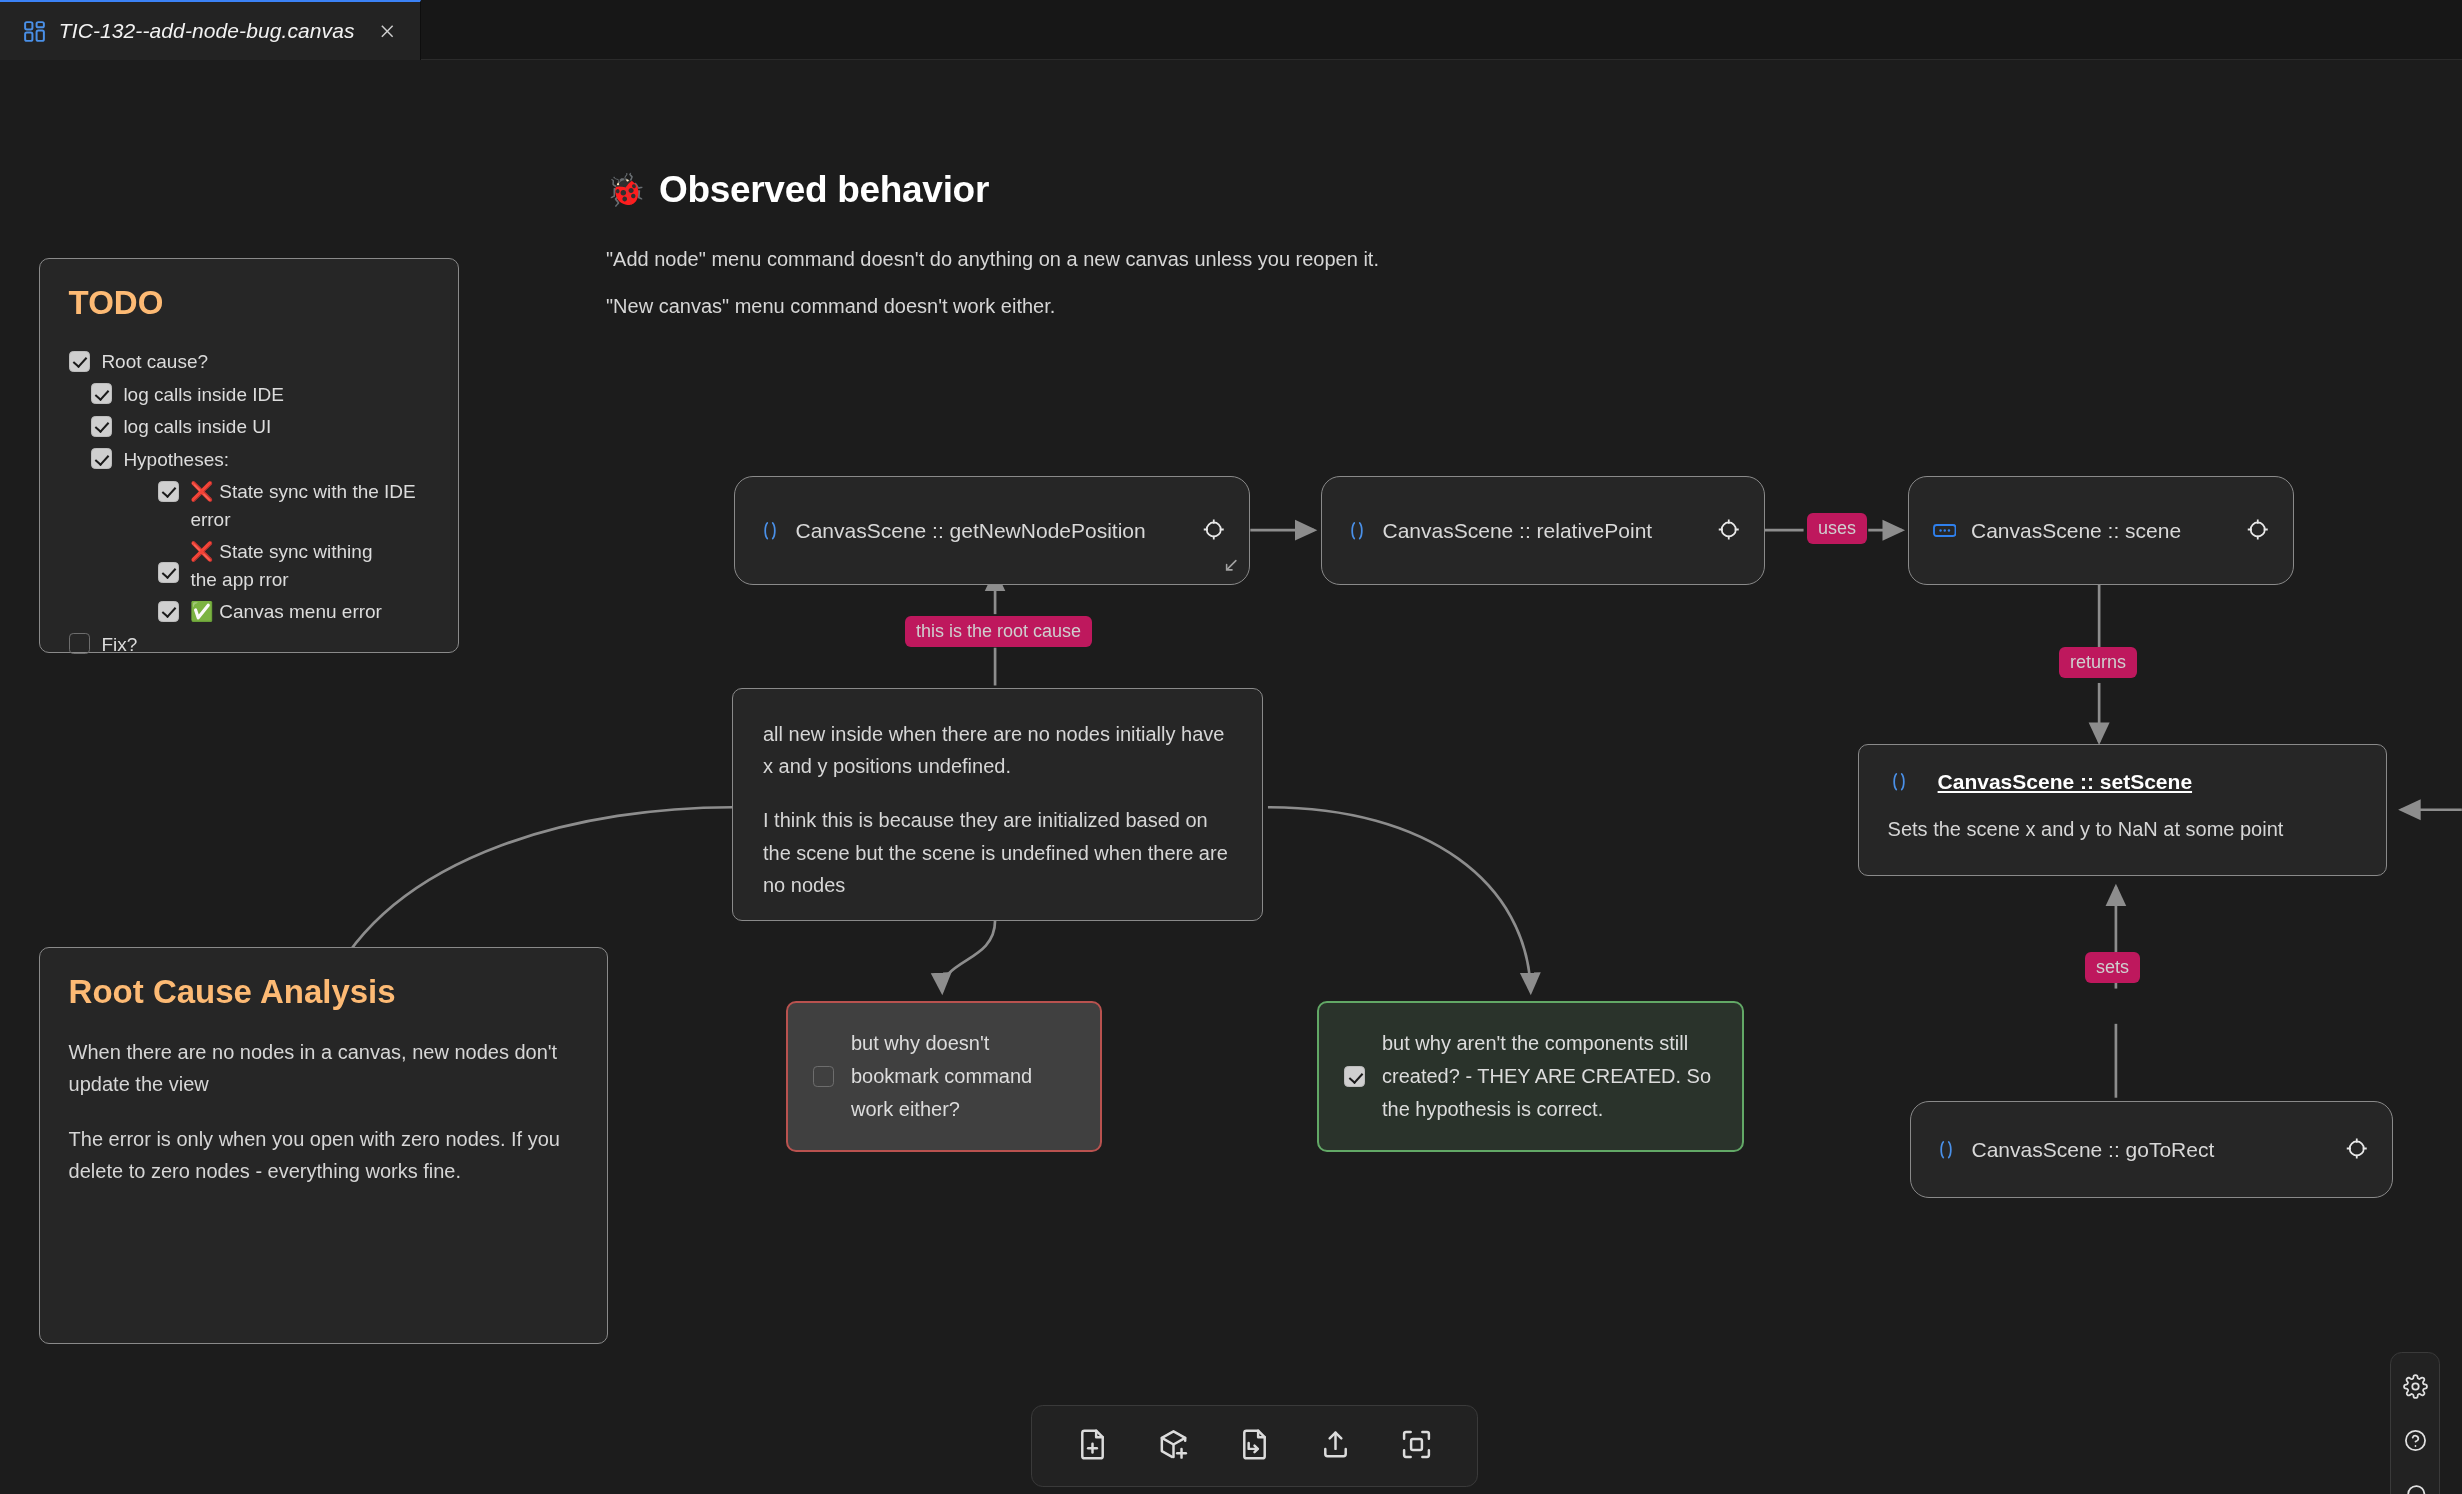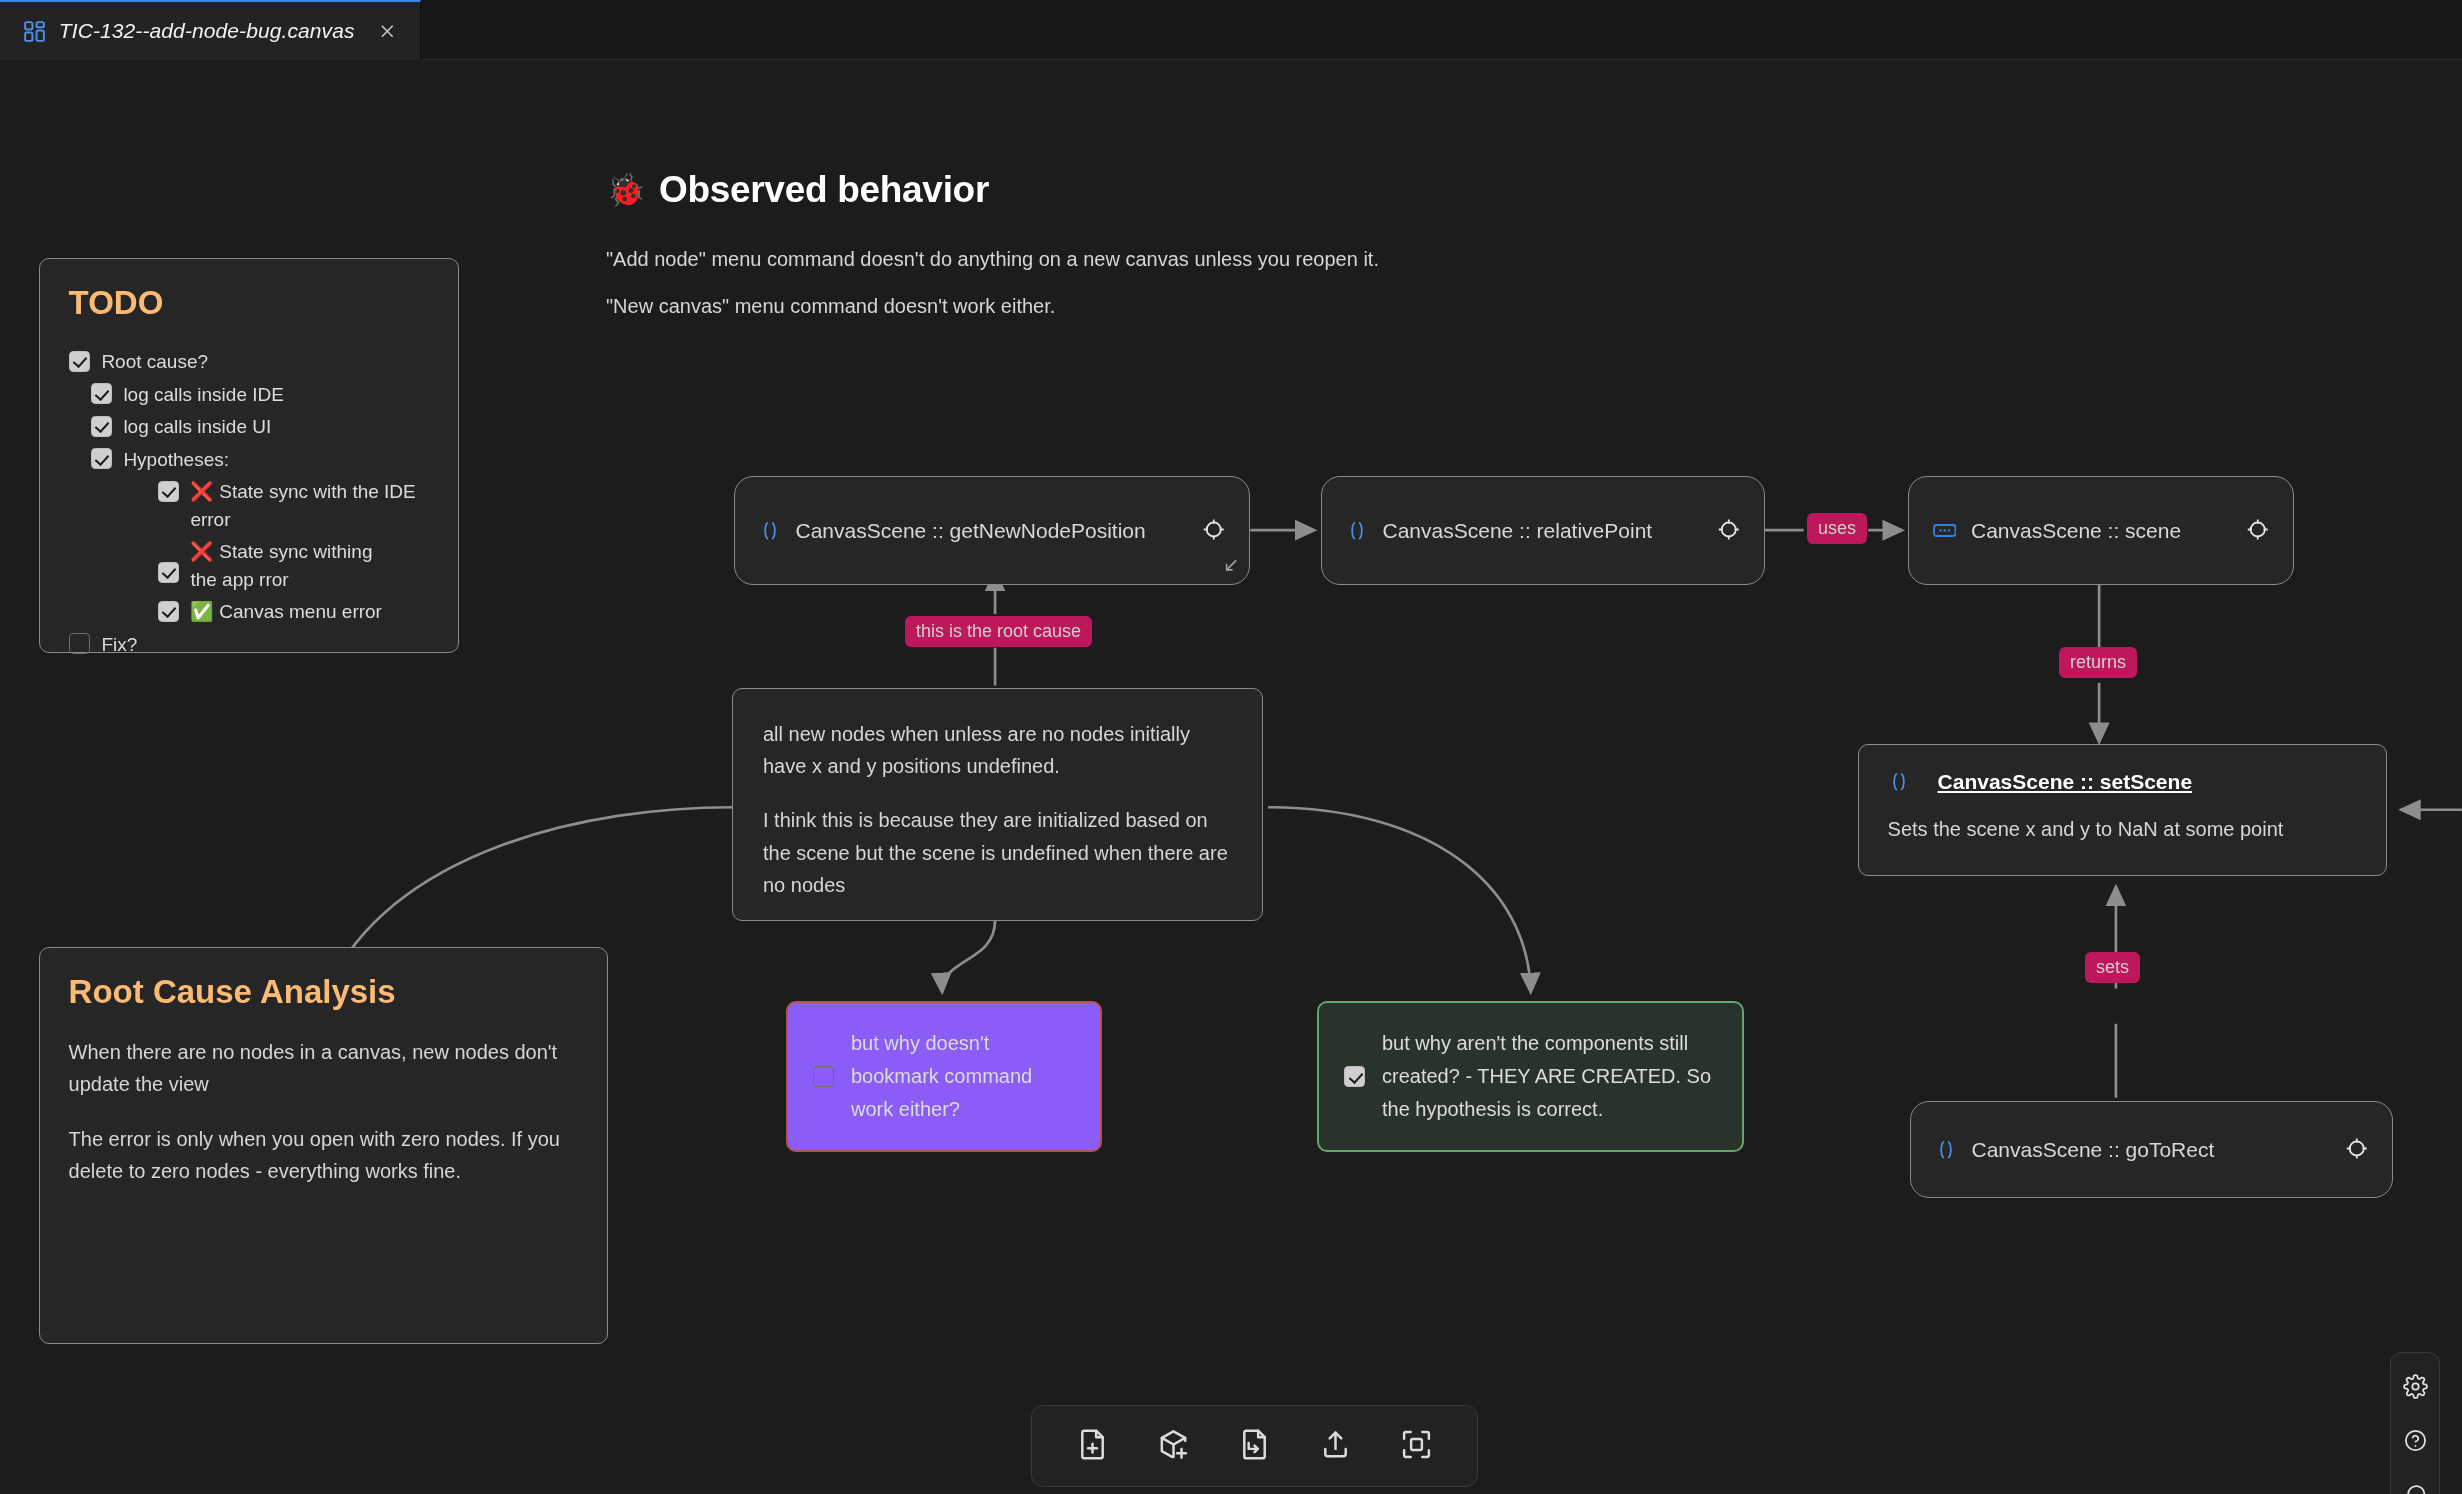--- a/index.html
+++ b/index.html
@@ -69,21 +69,21 @@
   .cbx.unchecked { background: transparent; border: 1.3px solid #6d6d6d; }
   .cbx.checked::after {
     content: ""; position: absolute; left: 6.7px; top: 2.5px;
     width: 5.9px; height: 11px; border: solid #1a1a1a;
     border-width: 0 2.2px 2.2px 0; transform: rotate(42deg);
   }
   .cbx.mid { margin-top: 23.5px; }
 
   
   .note { position: absolute; border-radius: 10px; display: flex; align-items: center; padding: 0 25px; }
-  .note.red { background: #8b5cf6; border: 2.5px solid #b9524f; }
+  .note.red { background: #404040; border: 2.5px solid #b9524f; }
   .note.green { background: #2a332b; border: 2.5px solid #62a866; }
   .note .cbx { margin-top: 0; margin-right: 17px; }
   .note-text { font-size: 20px; color: #dcdcdc; line-height: 1.66; }
 
   
   .edge-label {
     position: absolute; background: #be185d; border-radius: 5.9px;
     padding: 5px 11px; font-size: 18px; color: #cfcfcf; white-space: nowrap;
   }
 
@@ -230,21 +230,21 @@
     <div class="node node-pad" style="left:39px; top:887px; width:569px; height:397px;">
       <div class="card-title">Root Cause Analysis</div>
       <div class="card-body" style="margin-top:25px;">
         <p>When there are no nodes in a canvas, new nodes don't update the view</p>
         <p>The error is only when you open with zero nodes. If you delete to zero nodes - everything works fine.</p>
       </div>
     </div>
 
     <div class="node node-pad" style="left:732px; top:628px; width:531px; height:233px; padding:28.6px 30px;">
       <div class="card-body">
-        <p>all new nodes when unless are no nodes initially have x and y positions undefined.</p>
+        <p>all new inside when there are no nodes initially have x and y positions undefined.</p>
         <p>I think this is because they are initialized based on the scene but the scene is undefined when there are no nodes</p>
       </div>
     </div>
 
     <div class="node codebox" style="left:734px; top:416px; width:516px; height:109px;">
       <span class="code-icon">
         <svg width="22" height="23.5" viewBox="0 0 24 24" fill="none" stroke="#4a90e8" stroke-width="1.9" stroke-linecap="round">
           <path d="M9 3.5 C6 7 6 17 9 20.5"></path>
             <path d="M15 3.5 C18 7 18 17 15 20.5"></path>
         </svg>

